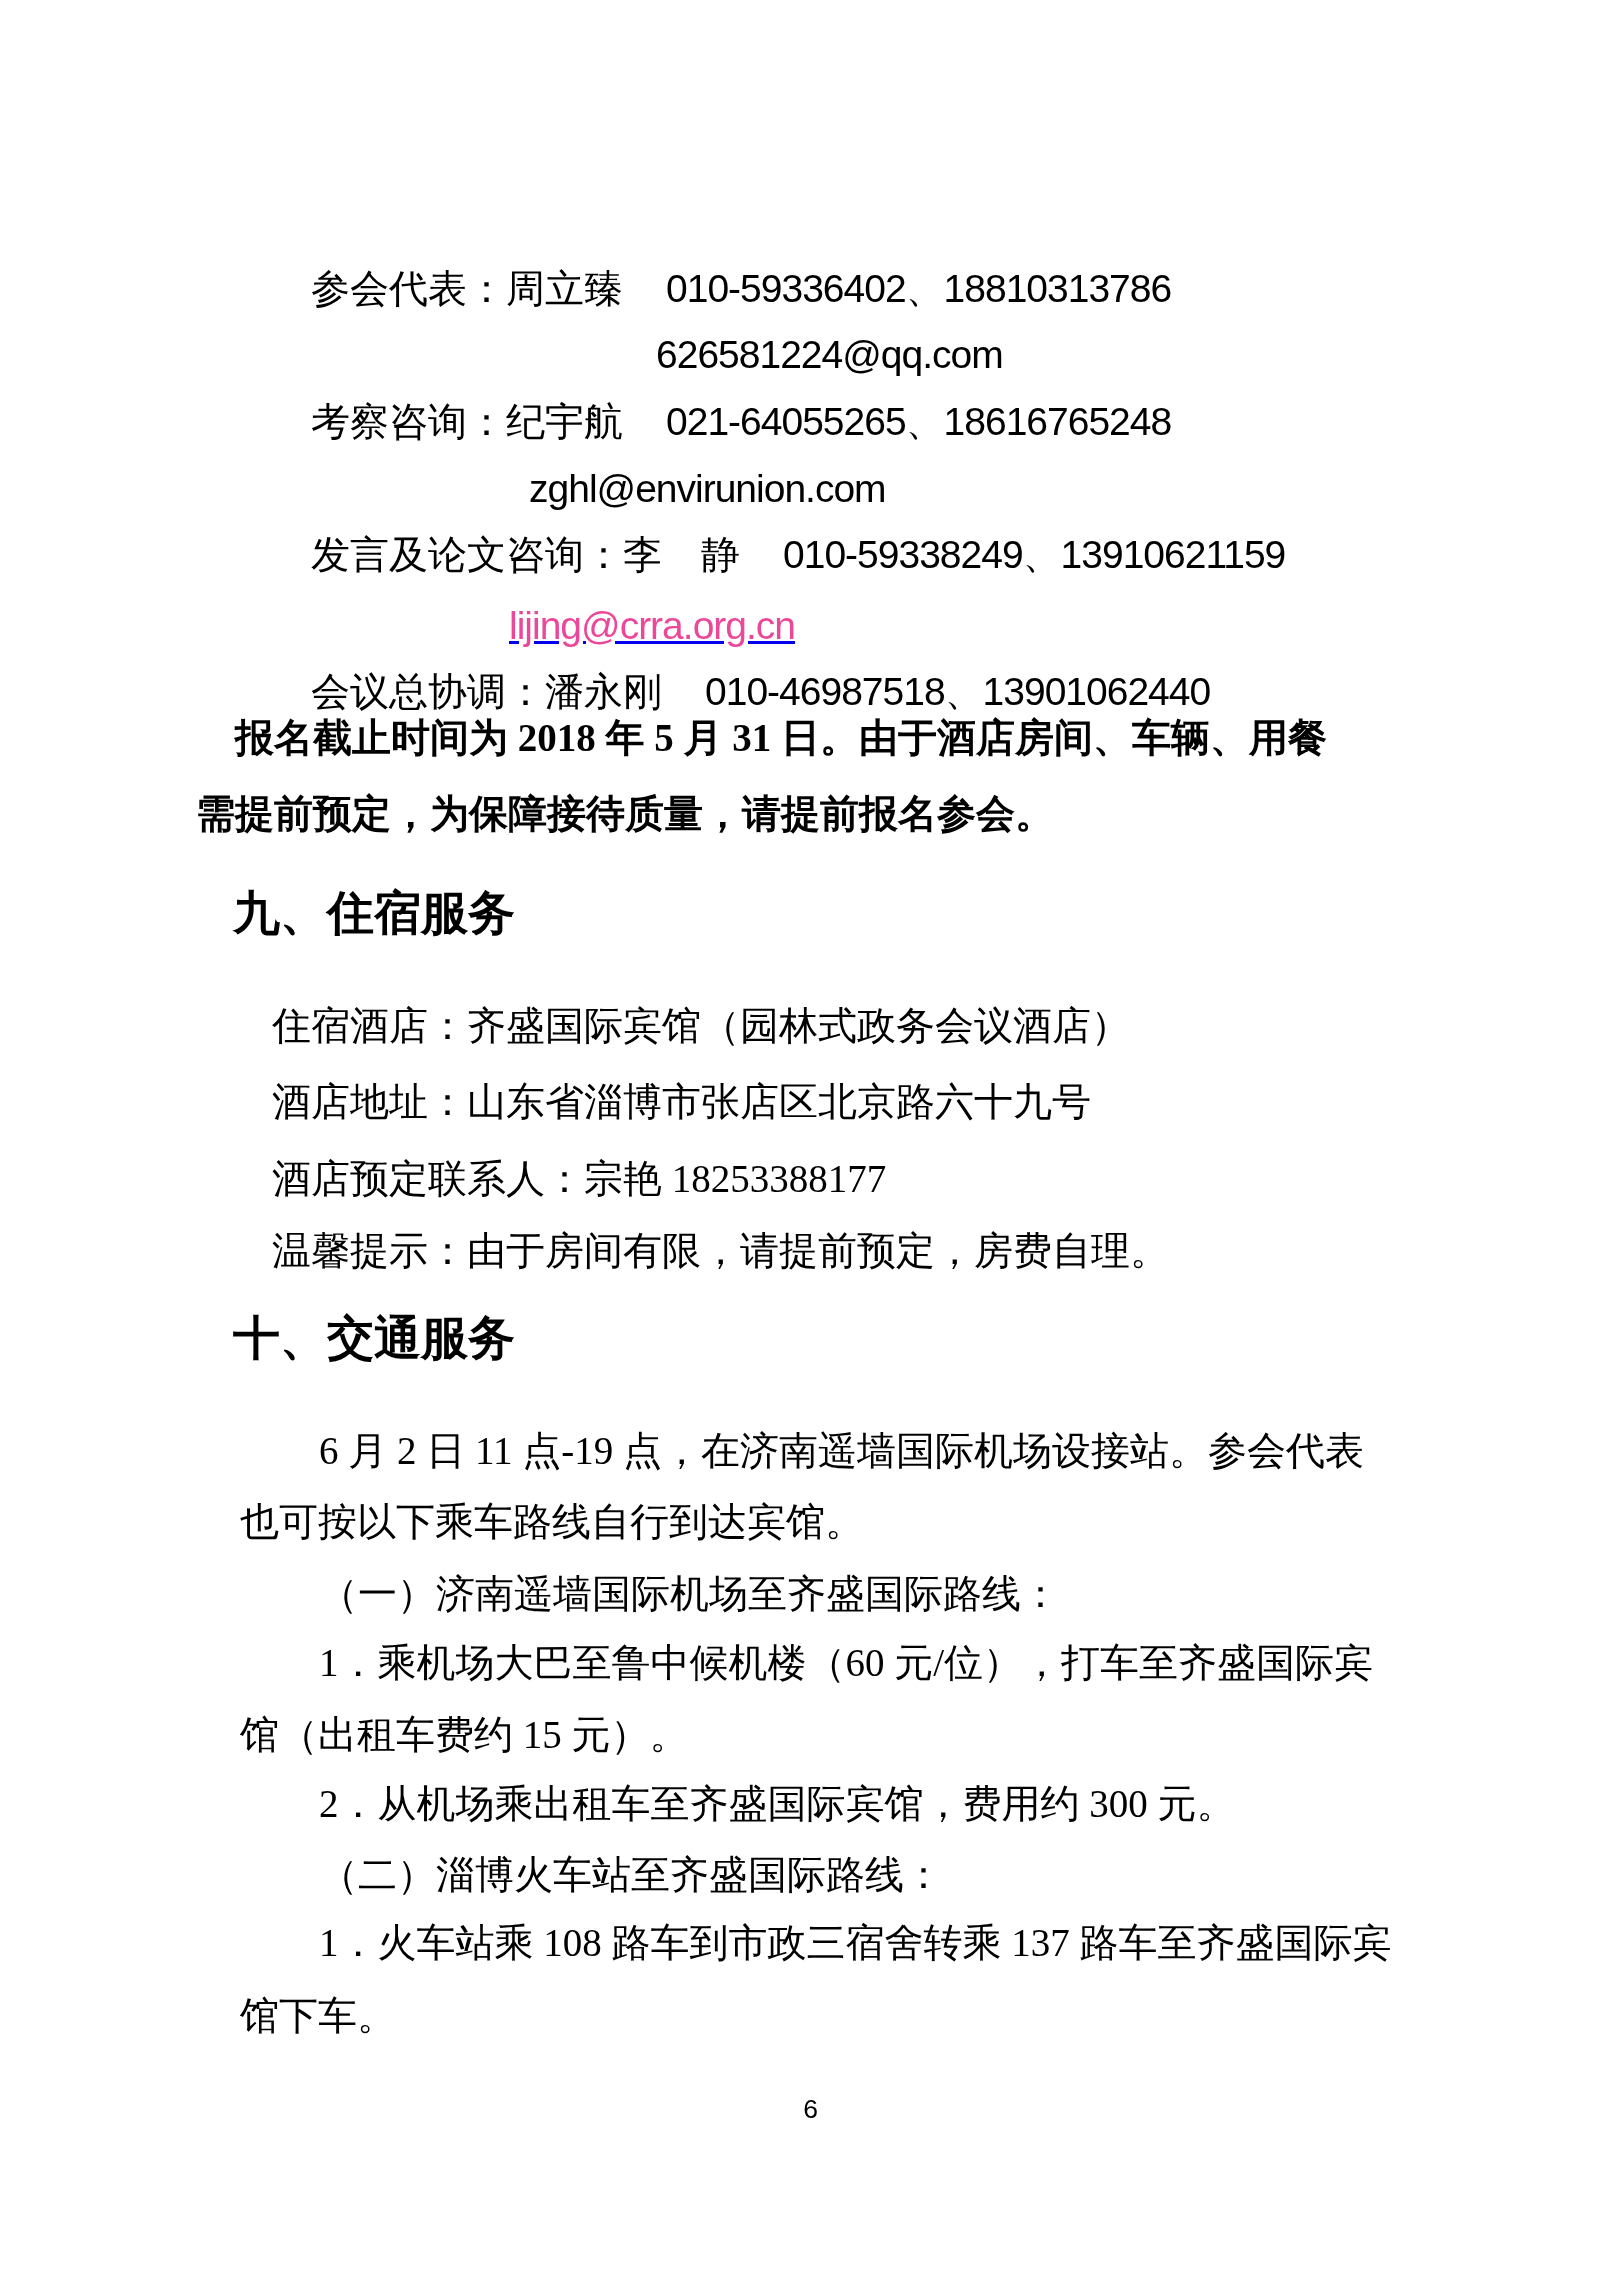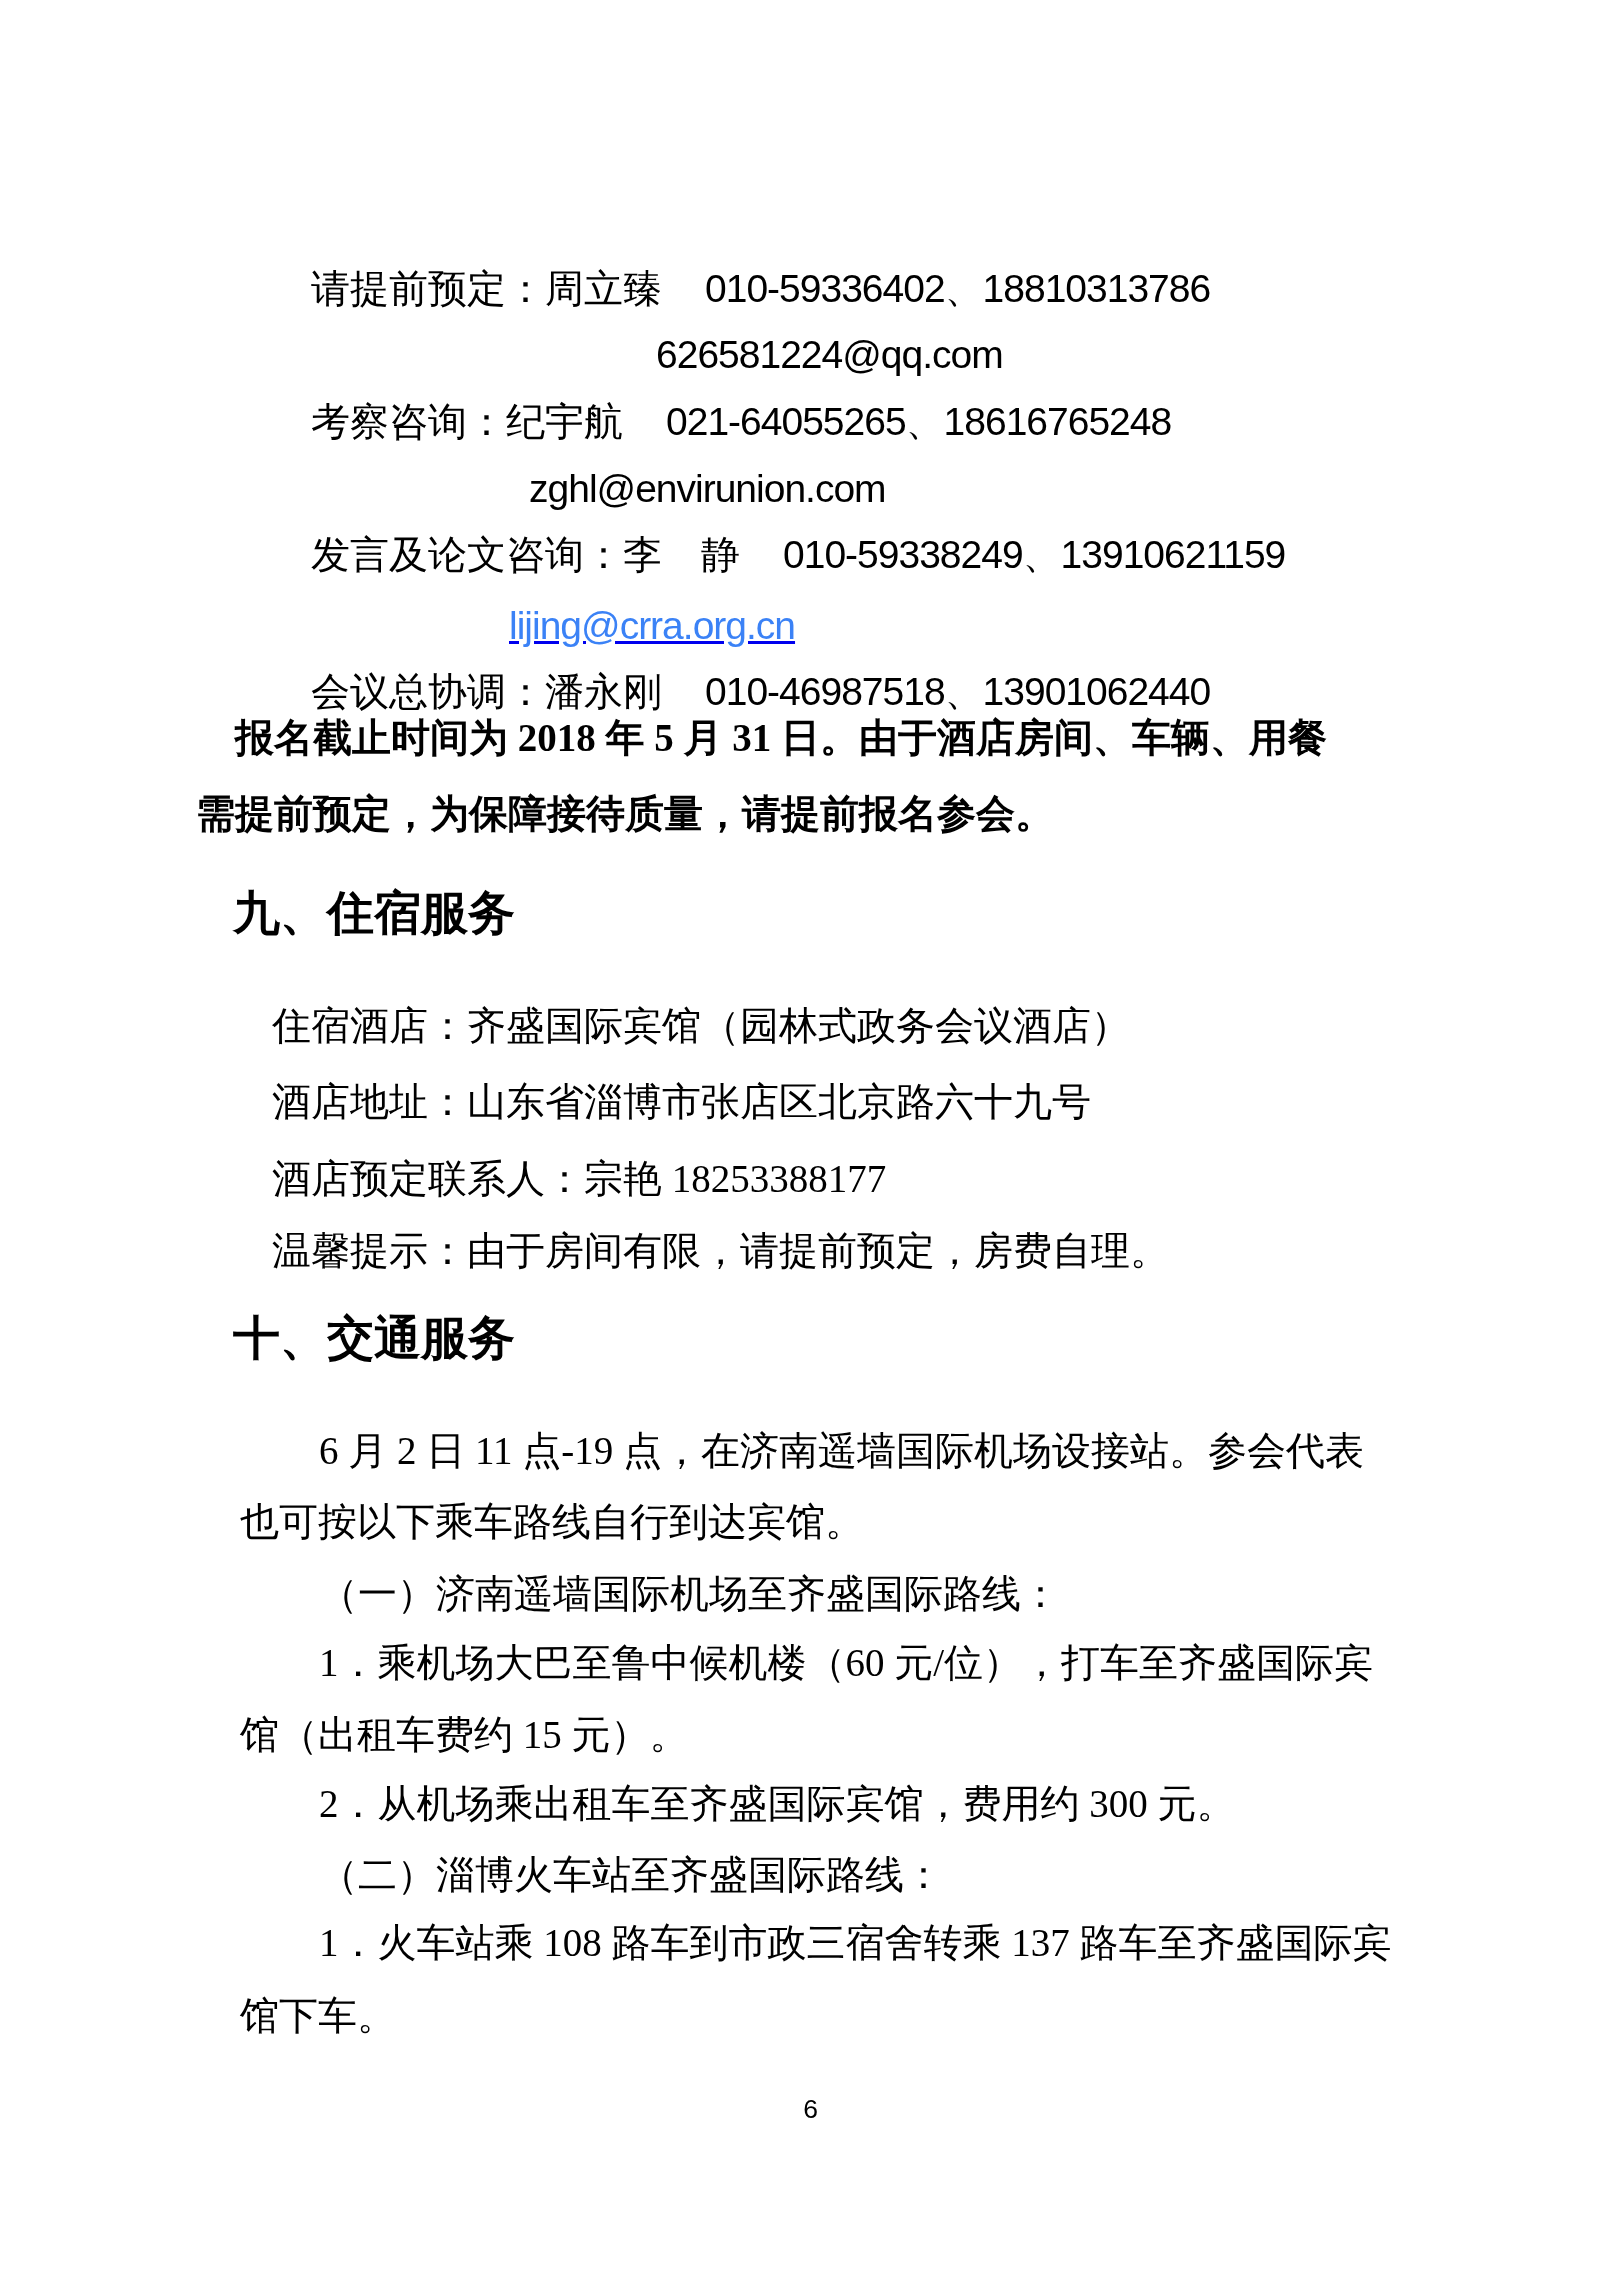--- a/index.html
+++ b/index.html
@@ -28,21 +28,21 @@
   .phone {
     margin-left: 43px;
     font-family: "Liberation Sans", "DejaVu Sans", sans-serif;
     letter-spacing: -1px;
   }
   .email {
     font-family: "Liberation Sans", "DejaVu Sans", sans-serif;
     letter-spacing: -1px;
   }
   .link {
-    color: #3b82f6;
+    color: #ec4899;
     text-decoration: underline;
     text-decoration-color: #0000EE;
     cursor: pointer;
   }
   .bold {
     font-weight: bold;
   }
   .heading {
     font-weight: bold;
     font-size: 47px;
@@ -56,21 +56,21 @@
     font-size: 26.5px;
     font-family: "Liberation Sans", "DejaVu Sans", sans-serif;
   }
 </style>
 </head>
 <body>
 
 <div class="page">
 
   <div class="line" style="top:218px; left:272px">
-    <span class="contact-label">请提前预定：周立臻</span><span class="phone">010-59336402、18810313786</span>
+    <span class="contact-label">参会代表：周立臻</span><span class="phone">010-59336402、18810313786</span>
   </div>
   <div class="line" style="top:284px; left:617px">
     <span class="email">626581224@qq.com</span>
   </div>
 
   <div class="line" style="top:351px; left:272px">
     <span class="contact-label">考察咨询：纪宇航</span><span class="phone">021-64055265、18616765248</span>
   </div>
   <div class="line" style="top:418px; left:490px">
     <span class="email">zghl@envirunion.com</span>

